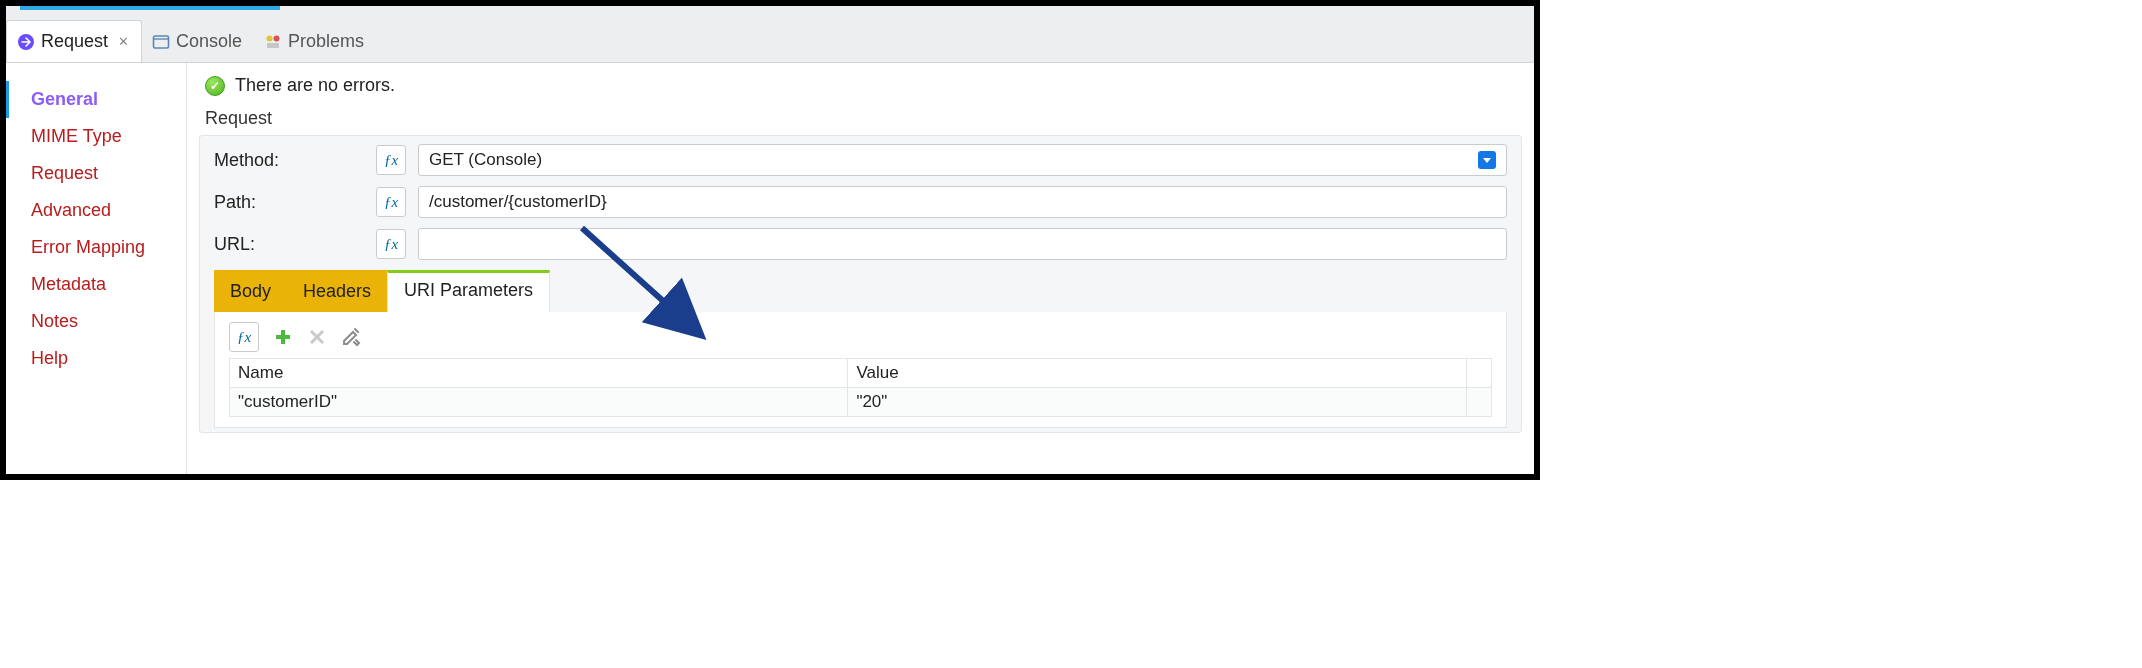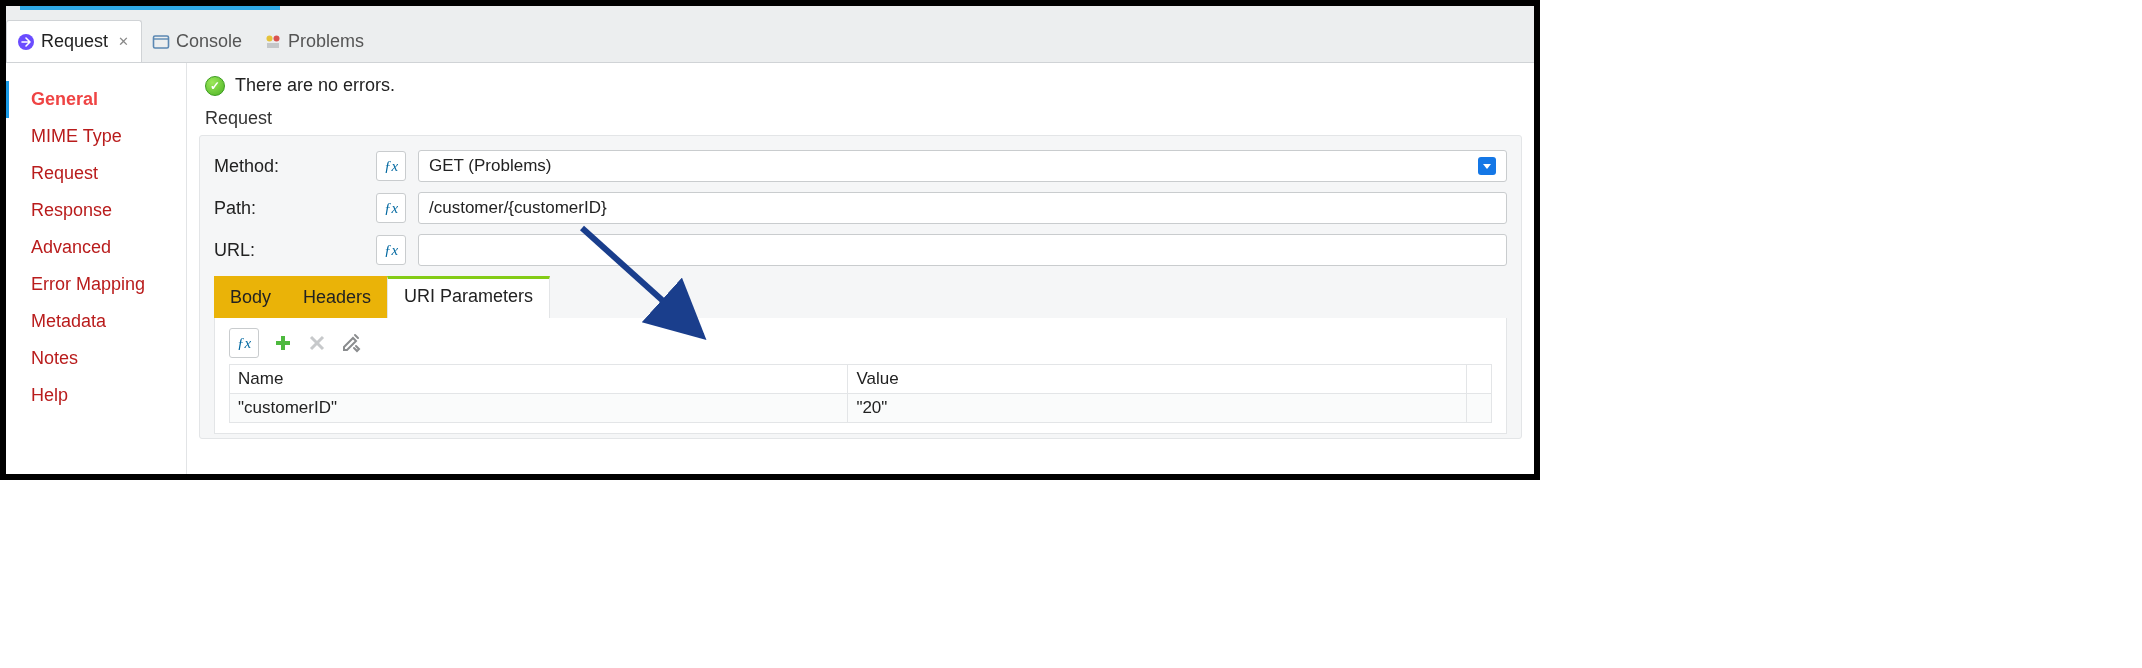--- a/index.html
+++ b/index.html
@@ -71,21 +71,21 @@
     padding: 18px 0 0 0;
   }
   .sbitem {
     padding: 8px 22px;
     font-size: 18px;
     color: #b91c1c;
     cursor: pointer;
     border-left: 3px solid transparent;
   }
   .sbitem.active {
-    color: #ef4444;
+    color: #8b5cf6;
     font-weight: 600;
     border-left: 3px solid #1a9be8;
   }
   .main {
     flex: 1;
     background: #fff;
     border-left: 1px solid #e2e4e6;
     padding: 0;
     overflow: hidden;
     position: relative;
@@ -104,21 +104,21 @@
     display: inline-flex; align-items:center; justify-content:center;
     color: #fff; font-size: 12px; font-weight:bold;
   }
   .section-title {
     padding: 6px 18px 6px 18px;
     font-size: 18px;
     color: #333;
   }
   .form-card {
     margin: 0 12px 4px 12px;
-    padding: 14px 14px 4px 14px;
+    padding: 8px 14px 4px 14px;
     background: #f5f6f7;
     border: 1px solid #e3e5e7;
     border-radius: 3px;
   }
   .row {
     display: flex;
     align-items: center;
     margin-bottom: 10px;
     gap: 12px;
   }
@@ -257,21 +257,20 @@
       <span>Problems</span>
     </div>
   </div>
 
   <div class="workspace">
 
     <div class="sidebar">
       <div class="sbitem active"><span>General</span></div>
       <div class="sbitem"><span>MIME Type</span></div>
       <div class="sbitem"><span>Request</span></div>
-      <div class="sbitem"><span>Response</span></div>
       <div class="sbitem"><span>Advanced</span></div>
       <div class="sbitem"><span>Error Mapping</span></div>
       <div class="sbitem"><span>Metadata</span></div>
       <div class="sbitem"><span>Notes</span></div>
       <div class="sbitem"><span>Help</span></div>
     </div>
 
     <div class="main">
 
       <div class="status">
@@ -280,21 +279,21 @@
       </div>
 
       <div class="section-title">Request</div>
 
       <div class="form-card">
 
         <div class="row">
           <div class="row-label">Method:</div>
           <div class="fx">ƒx</div>
           <div class="field">
-            <span>GET (Problems)</span>
+            <span>GET (Console)</span>
             <span class="select-caret"></span>
           </div>
         </div>
 
         <div class="row">
           <div class="row-label">Path:</div>
           <div class="fx">ƒx</div>
           <div class="field">
             <span>/customer/{customerID}</span>
           </div>

